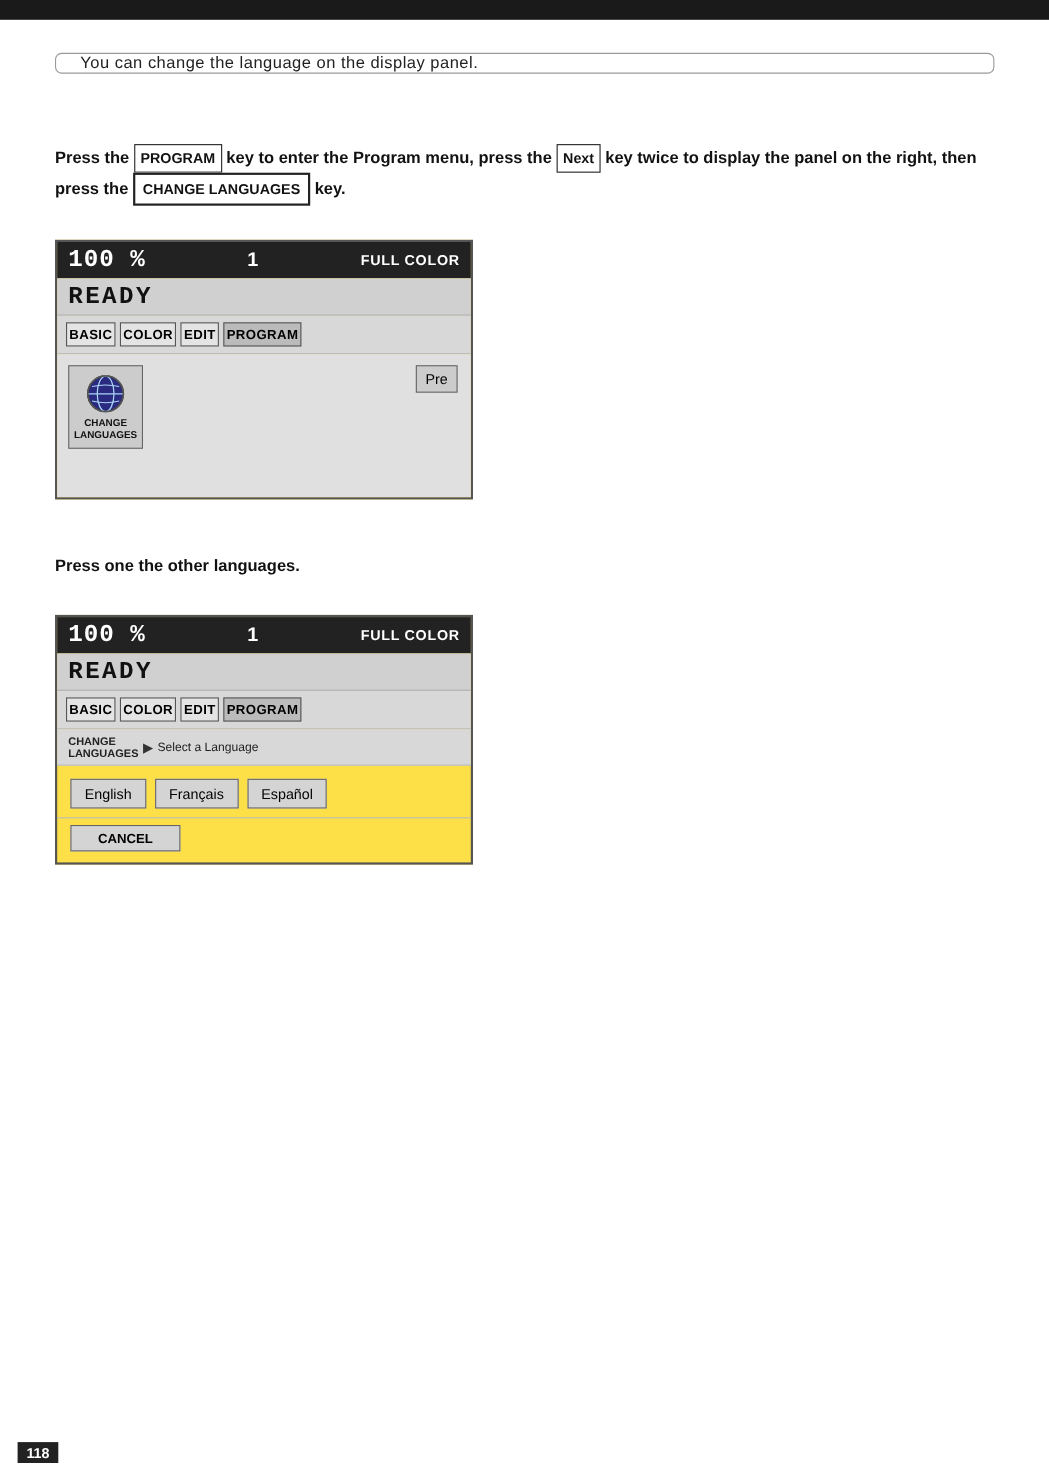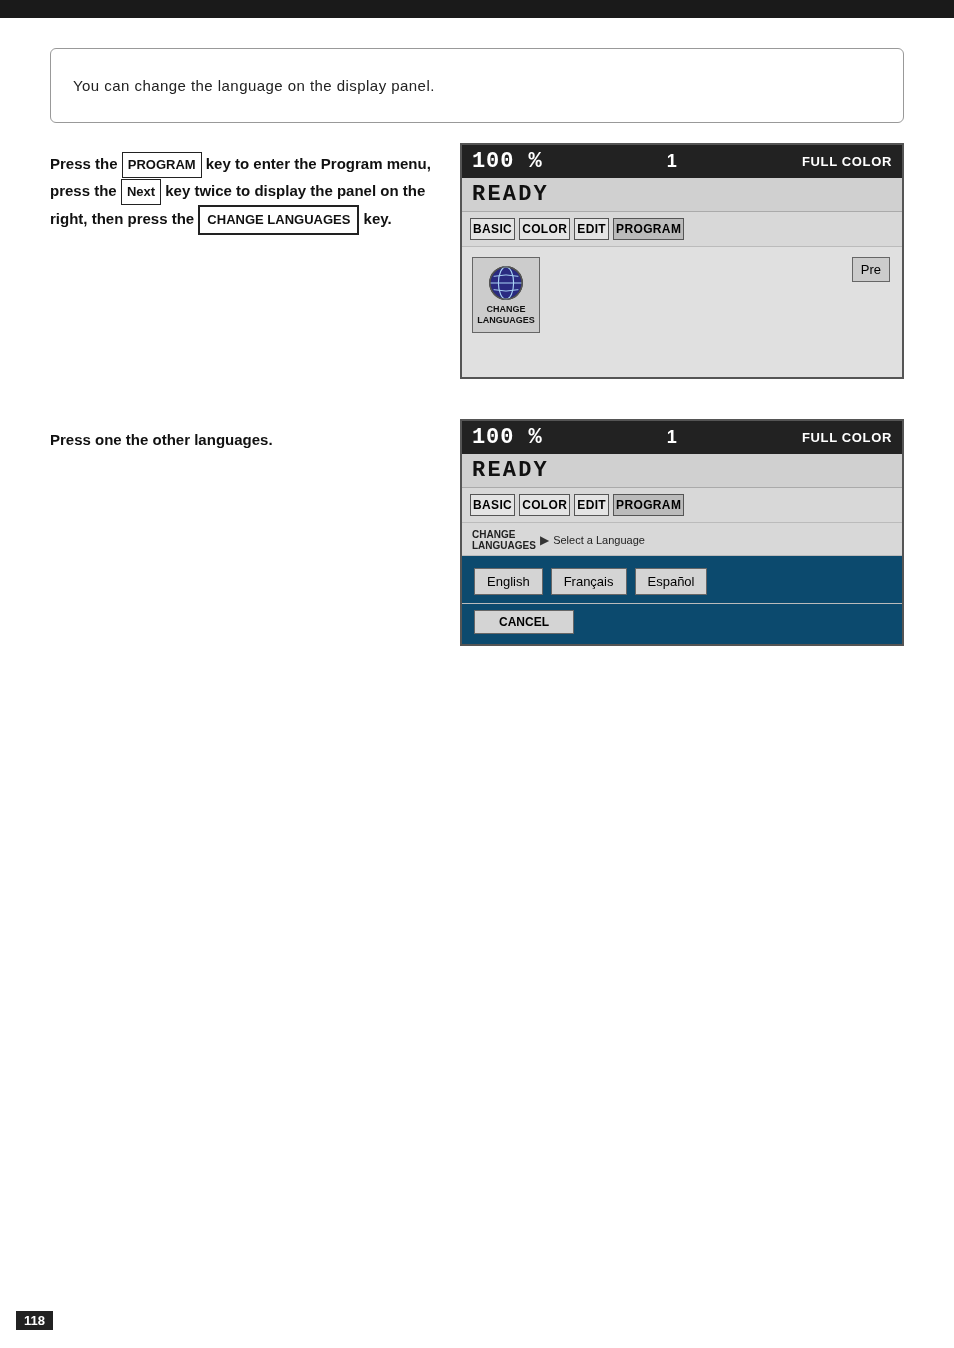--- a/index.html
+++ b/index.html
@@ -20,33 +20,34 @@
 
     
     .page-content {
       padding: 30px 50px 30px 50px;
     }
 
     
     .info-box {
       border: 1px solid #999;
       border-radius: 6px;
-      padding: 28px 22px;
-      margin-bottom: 20px;
+      padding: 0 22px;
+      margin-bottom: 56px;
       font-size: 15px;
       color: #222;
       letter-spacing: 0.03em;
     }
 
     
     .instruction-row {
       display: flex;
+      flex-direction: column;
       align-items: flex-start;
       margin-bottom: 40px;
-      gap: 16px;
+      gap: 31px;
     }
 
     .instruction-text {
       flex: 1;
       font-size: 15px;
       color: #111;
       line-height: 1.7;
       padding-top: 8px;
     }
 
@@ -71,22 +72,22 @@
       padding: 2px 7px;
       font-weight: bold;
       font-size: 13px;
       background: #fff;
       font-family: Arial, sans-serif;
     }
 
     
     .panel-mockup {
       border: 2px solid #555;
-      background: #0c4a6e;
-      width: 444px;
+      background: #fde047;
+      width: 380px;
       min-height: 200px;
       flex-shrink: 0;
       padding: 0;
       position: relative;
     }
 
     .panel-header {
       background: #222;
       color: #fff;
       display: flex;

